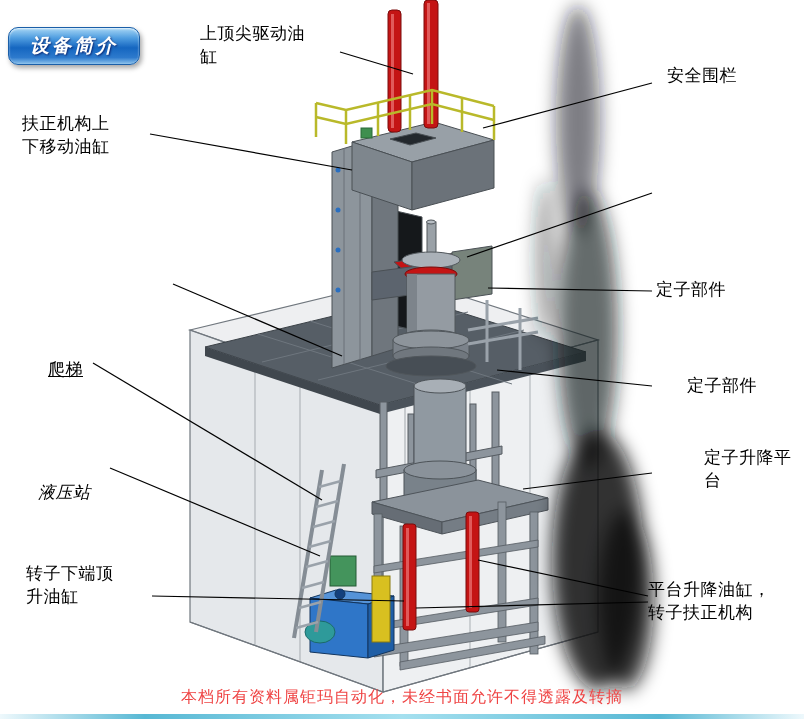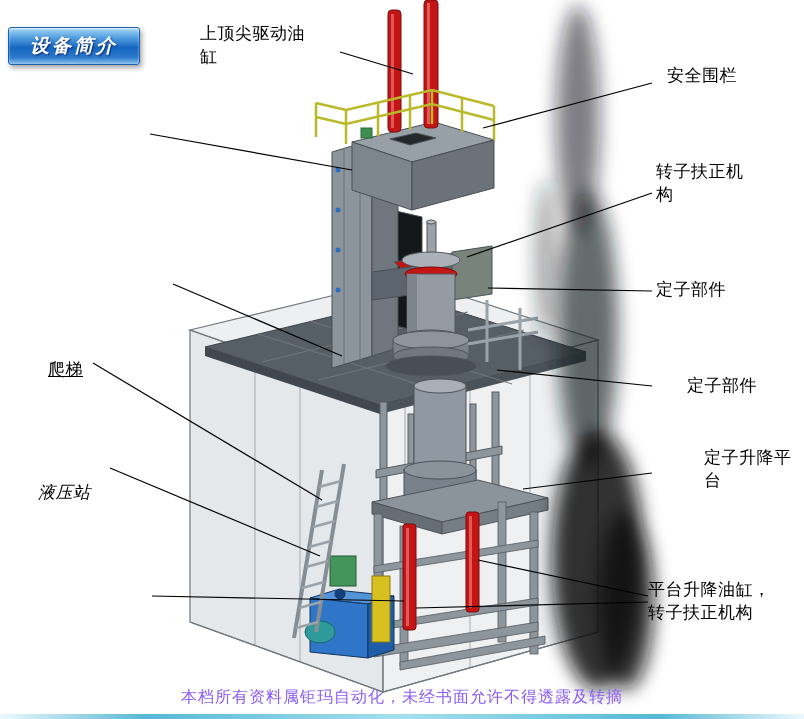--- a/index.html
+++ b/index.html
@@ -2,29 +2,29 @@
 <html><head>
 <meta charset="utf-8">
 <style>
   * { margin:0; padding:0; box-sizing:border-box; }
   html,body { width:804px; height:719px; }
   body { position:relative; background:#ffffff; overflow:hidden;
          font-family:"Liberation Serif","DejaVu Serif",serif; }
   .canvas { position:absolute; inset:0; width:804px; height:719px; background:#fff; }
   svg.scene { position:absolute; left:0; top:0; }
   .label { position:absolute; font-size:17px; color:#000; line-height:1.38; letter-spacing:0.5px; }
-  .badge { position:absolute; left:8px; top:27px; width:132px; height:38px; border-radius:3px;
+  .badge { position:absolute; left:8px; top:27px; width:132px; height:38px; border-radius:10px;
            background:linear-gradient(180deg,#a6d6f5 0%,#4f9de0 28%,#1566c0 55%,#2d7acd 82%,#8cc2ec 100%);
            border:1px solid #1b5fa8;
            box-shadow:2px 3px 5px rgba(0,0,0,0.35), inset 0 1px 2px rgba(255,255,255,0.75);
            color:#fff; font-size:19px; font-weight:bold; font-style:italic;
            font-family:"Liberation Sans","DejaVu Sans",sans-serif;
            display:flex; align-items:center; justify-content:center;
            text-shadow:1px 1px 2px rgba(0,0,70,0.65); letter-spacing:3px; }
-  .footer { position:absolute; left:0; right:0; top:687px; text-align:center; font-size:16px; color:#8b5cf6; letter-spacing:1px; }
+  .footer { position:absolute; left:0; right:0; top:687px; text-align:center; font-size:16px; color:#ef4444; letter-spacing:1px; }
   .bottom-bar { position:absolute; left:0; right:0; bottom:0; height:5px;
                 background:linear-gradient(90deg,rgba(140,210,235,0.15) 0%,#57b8d4 18%,#a5e0ef 50%,#57b8d4 82%,rgba(140,210,235,0.15) 100%); }
 </style>
 </head>
 <body>
 
 <div class="canvas">
 
   <svg class="scene" width="804" height="719" viewBox="0 0 804 719">
     <defs>
@@ -208,24 +208,25 @@
       <line x1="152" y1="596" x2="404" y2="601"></line>
       <line x1="648" y1="596" x2="478" y2="560"></line>
       <line x1="648" y1="602" x2="416" y2="608"></line>
     </g>
   </svg>
 
   <div class="badge">设备简介</div>
 
   <div class="label" style="left:200px; top:22px;  width:112px;">上顶尖驱动油缸</div>
   <div class="label" style="left:658px; top:64px;  width:88px;text-align:center;">安全围栏</div>
-  <div class="label" style="left:656px; top:160px; width:94px;">转子扶正机构</div>
+  <div class="label" style="left:22px;  top:112px; width:94px;">扶正机构上下移动油缸</div>
   <div class="label" style="left:656px; top:278px; width:88px;">定子部件</div>
   <div class="label" style="left:48px;  top:358px; width:60px;text-decoration:underline;">爬梯</div>
   <div class="label" style="left:656px; top:374px; width:88px;margin-left:31px;">定子部件</div>
   <div class="label" style="left:38px;  top:481px; width:70px;font-style:italic;">液压站</div>
   <div class="label" style="left:656px; top:446px; width:94px;margin-left:48px;">定子升降平台</div>
+  <div class="label" style="left:26px;  top:562px; width:94px;">转子下端顶升油缸</div>
   <div class="label" style="left:648px; top:578px; width:134px;">平台升降油缸，转子扶正机构</div>
 
   <div class="footer">本档所有资料属钜玛自动化，未经书面允许不得透露及转摘</div>
   <div class="bottom-bar"></div>
 
 </div>
 
 </body></html>

